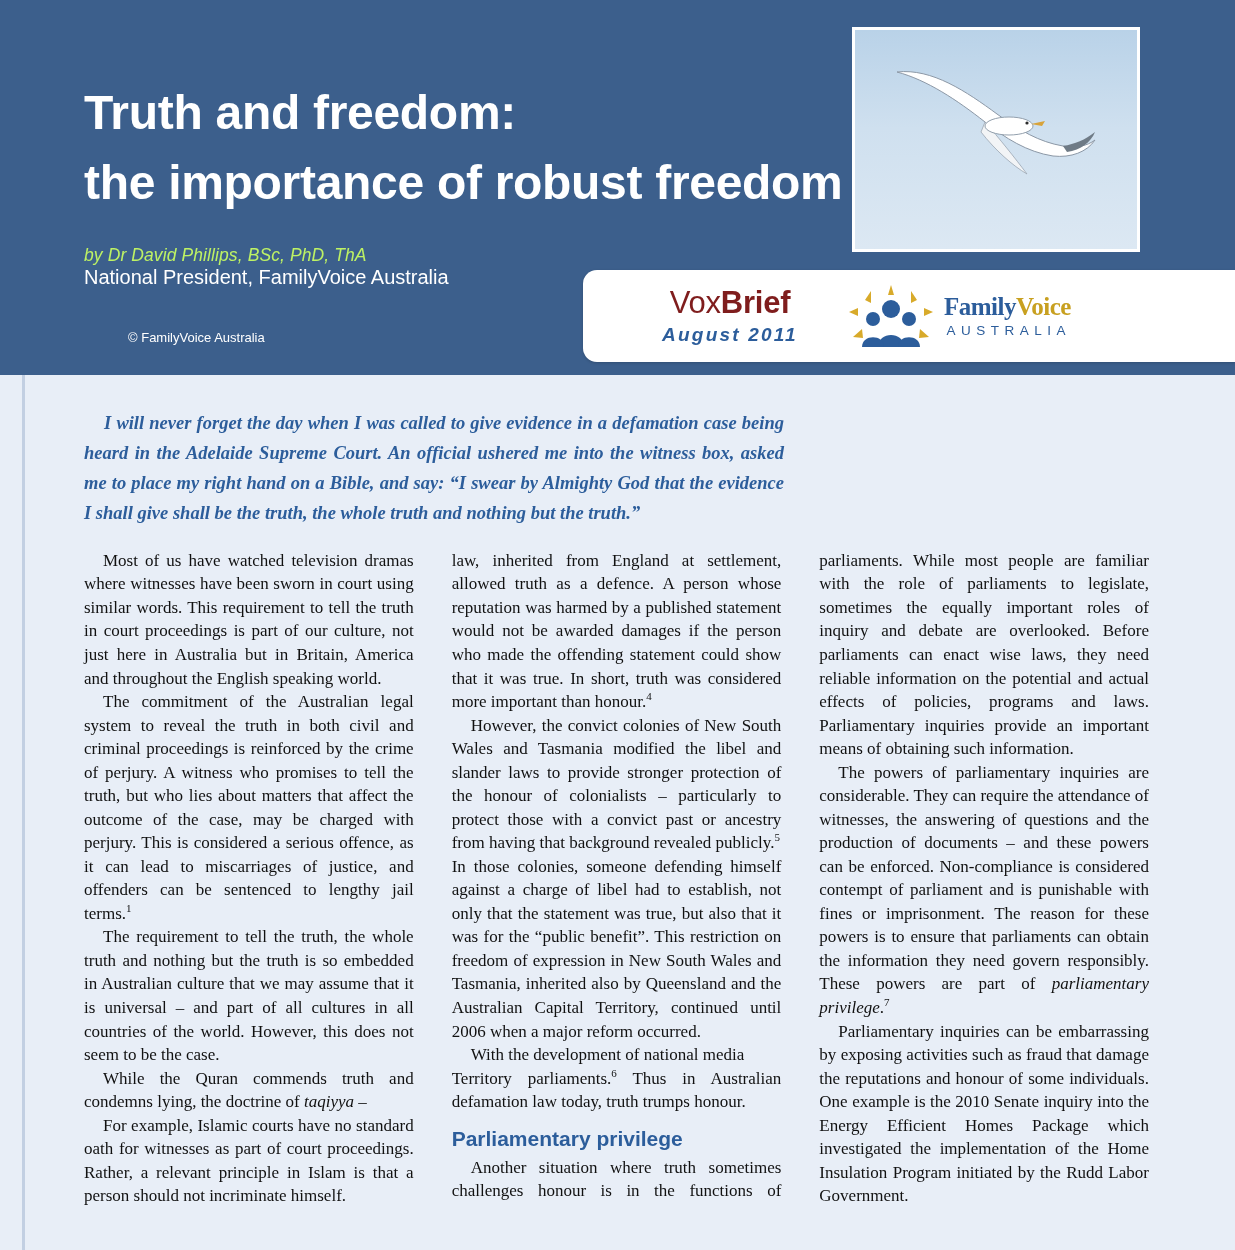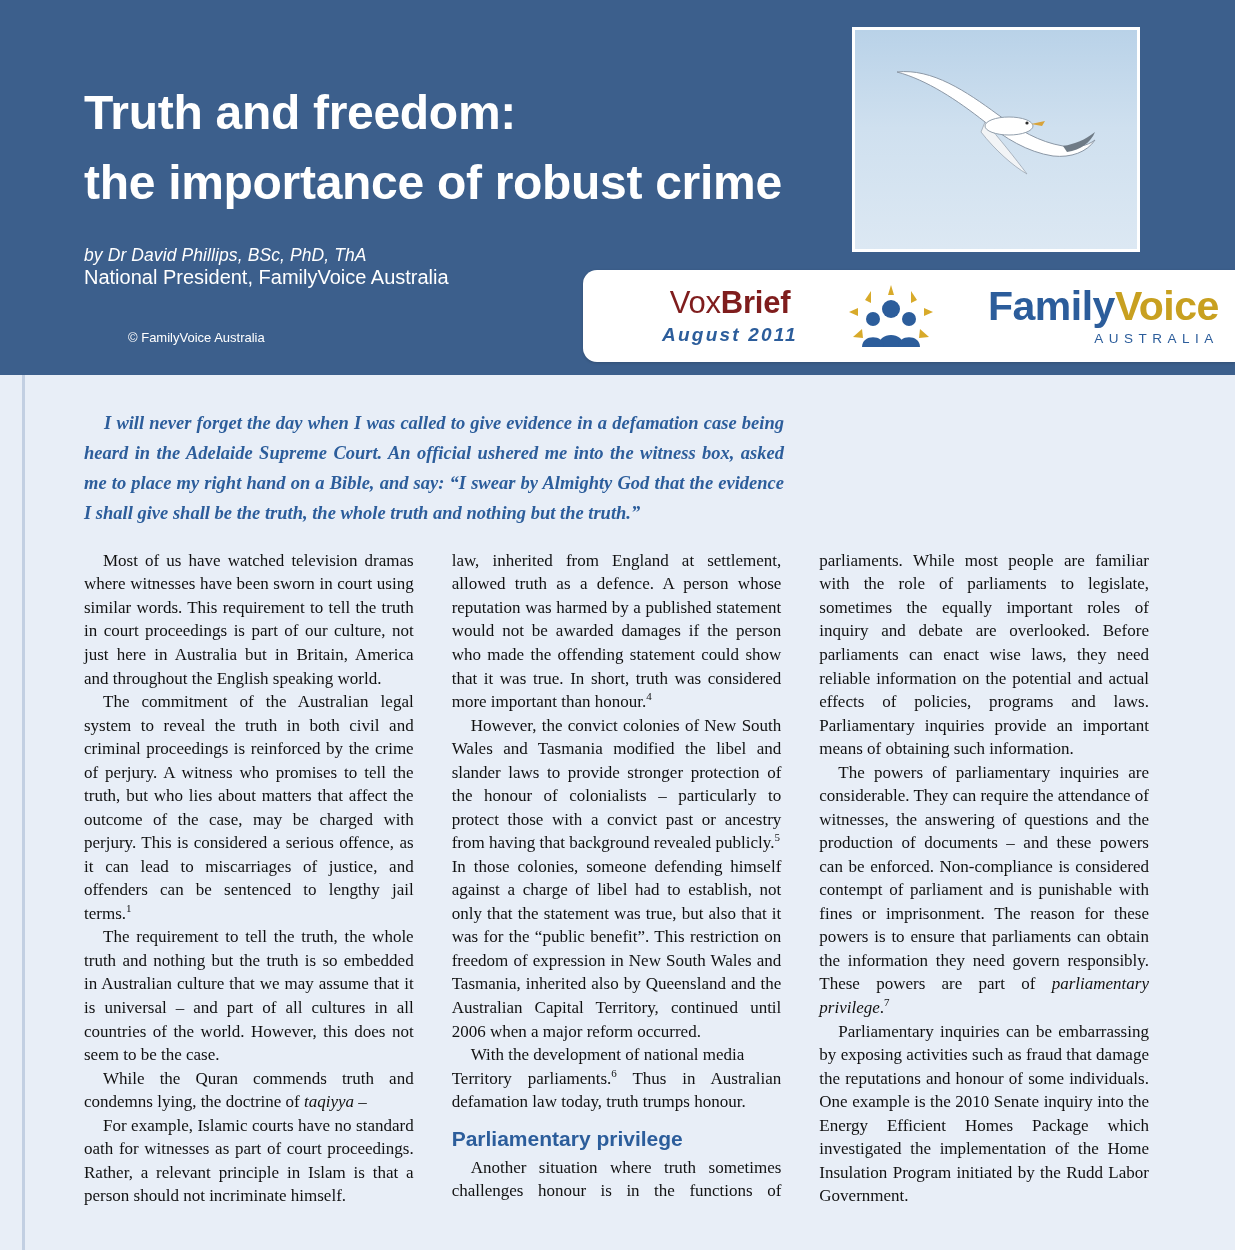--- a/index.html
+++ b/index.html
@@ -33,21 +33,21 @@
     font-size: 48px;
     line-height: 1.45;
     color: #ffffff;
     margin: 0;
     letter-spacing: -0.3px;
   }
   .byline {
     font-family: "Liberation Sans", sans-serif;
     font-style: italic;
     font-size: 17.5px;
-    color: #ffffff;
+    color: #bef264;
     margin-top: 28px;
     letter-spacing: 0.1px;
   }
   .byline2 {
     font-family: "Liberation Sans", sans-serif;
     font-size: 20px;
     color: #ffffff;
   }
   .copyright {
     position: absolute;
@@ -115,25 +115,24 @@
     margin-top: 4px;
   }
   .fv-logo-wrap {
     display: flex;
     align-items: center;
     margin-left: 28px;
   }
   .fv-mark { width: 86px; height: 66px; }
   .fv-words { margin-left: 10px; }
   .fv-name {
-    font-family: Liberation Sans, sans-serif;
-    font-size: 41px;
+    font-family: Liberation Serif, serif;
+    font-size: 25px;
     line-height: 1;
     letter-spacing: -0.5px;
-    margin-left: 44px;
   }
   .fv-family { color: #2c5d9b; font-weight: bold; }
   .fv-voice { color: #c8a020; font-weight: bold; }
   .fv-sub {
     font-family: "Liberation Sans", sans-serif;
     font-size: 13.5px;
     color: #2c5d9b;
     letter-spacing: 5.5px;
     text-align: right;
     margin-top: 4px;
@@ -206,21 +205,21 @@
   .ital { font-style: italic; }
 </style>
 </head>
 <body>
 
 <div class="header">
 
   <div class="title-block">
     <div class="doc-title">
       <div>Truth and freedom:</div>
-      <div>the importance of robust crime</div>
+      <div>the importance of robust freedom</div>
     </div>
     <div class="byline">by Dr David Phillips, BSc, PhD, ThA</div>
     <div class="byline2">National President, FamilyVoice Australia</div>
   </div>
 
   <div class="copyright">© FamilyVoice Australia</div>
 
   <div class="photo">
     <svg class="gull" viewBox="0 0 215 120">
       <defs>

